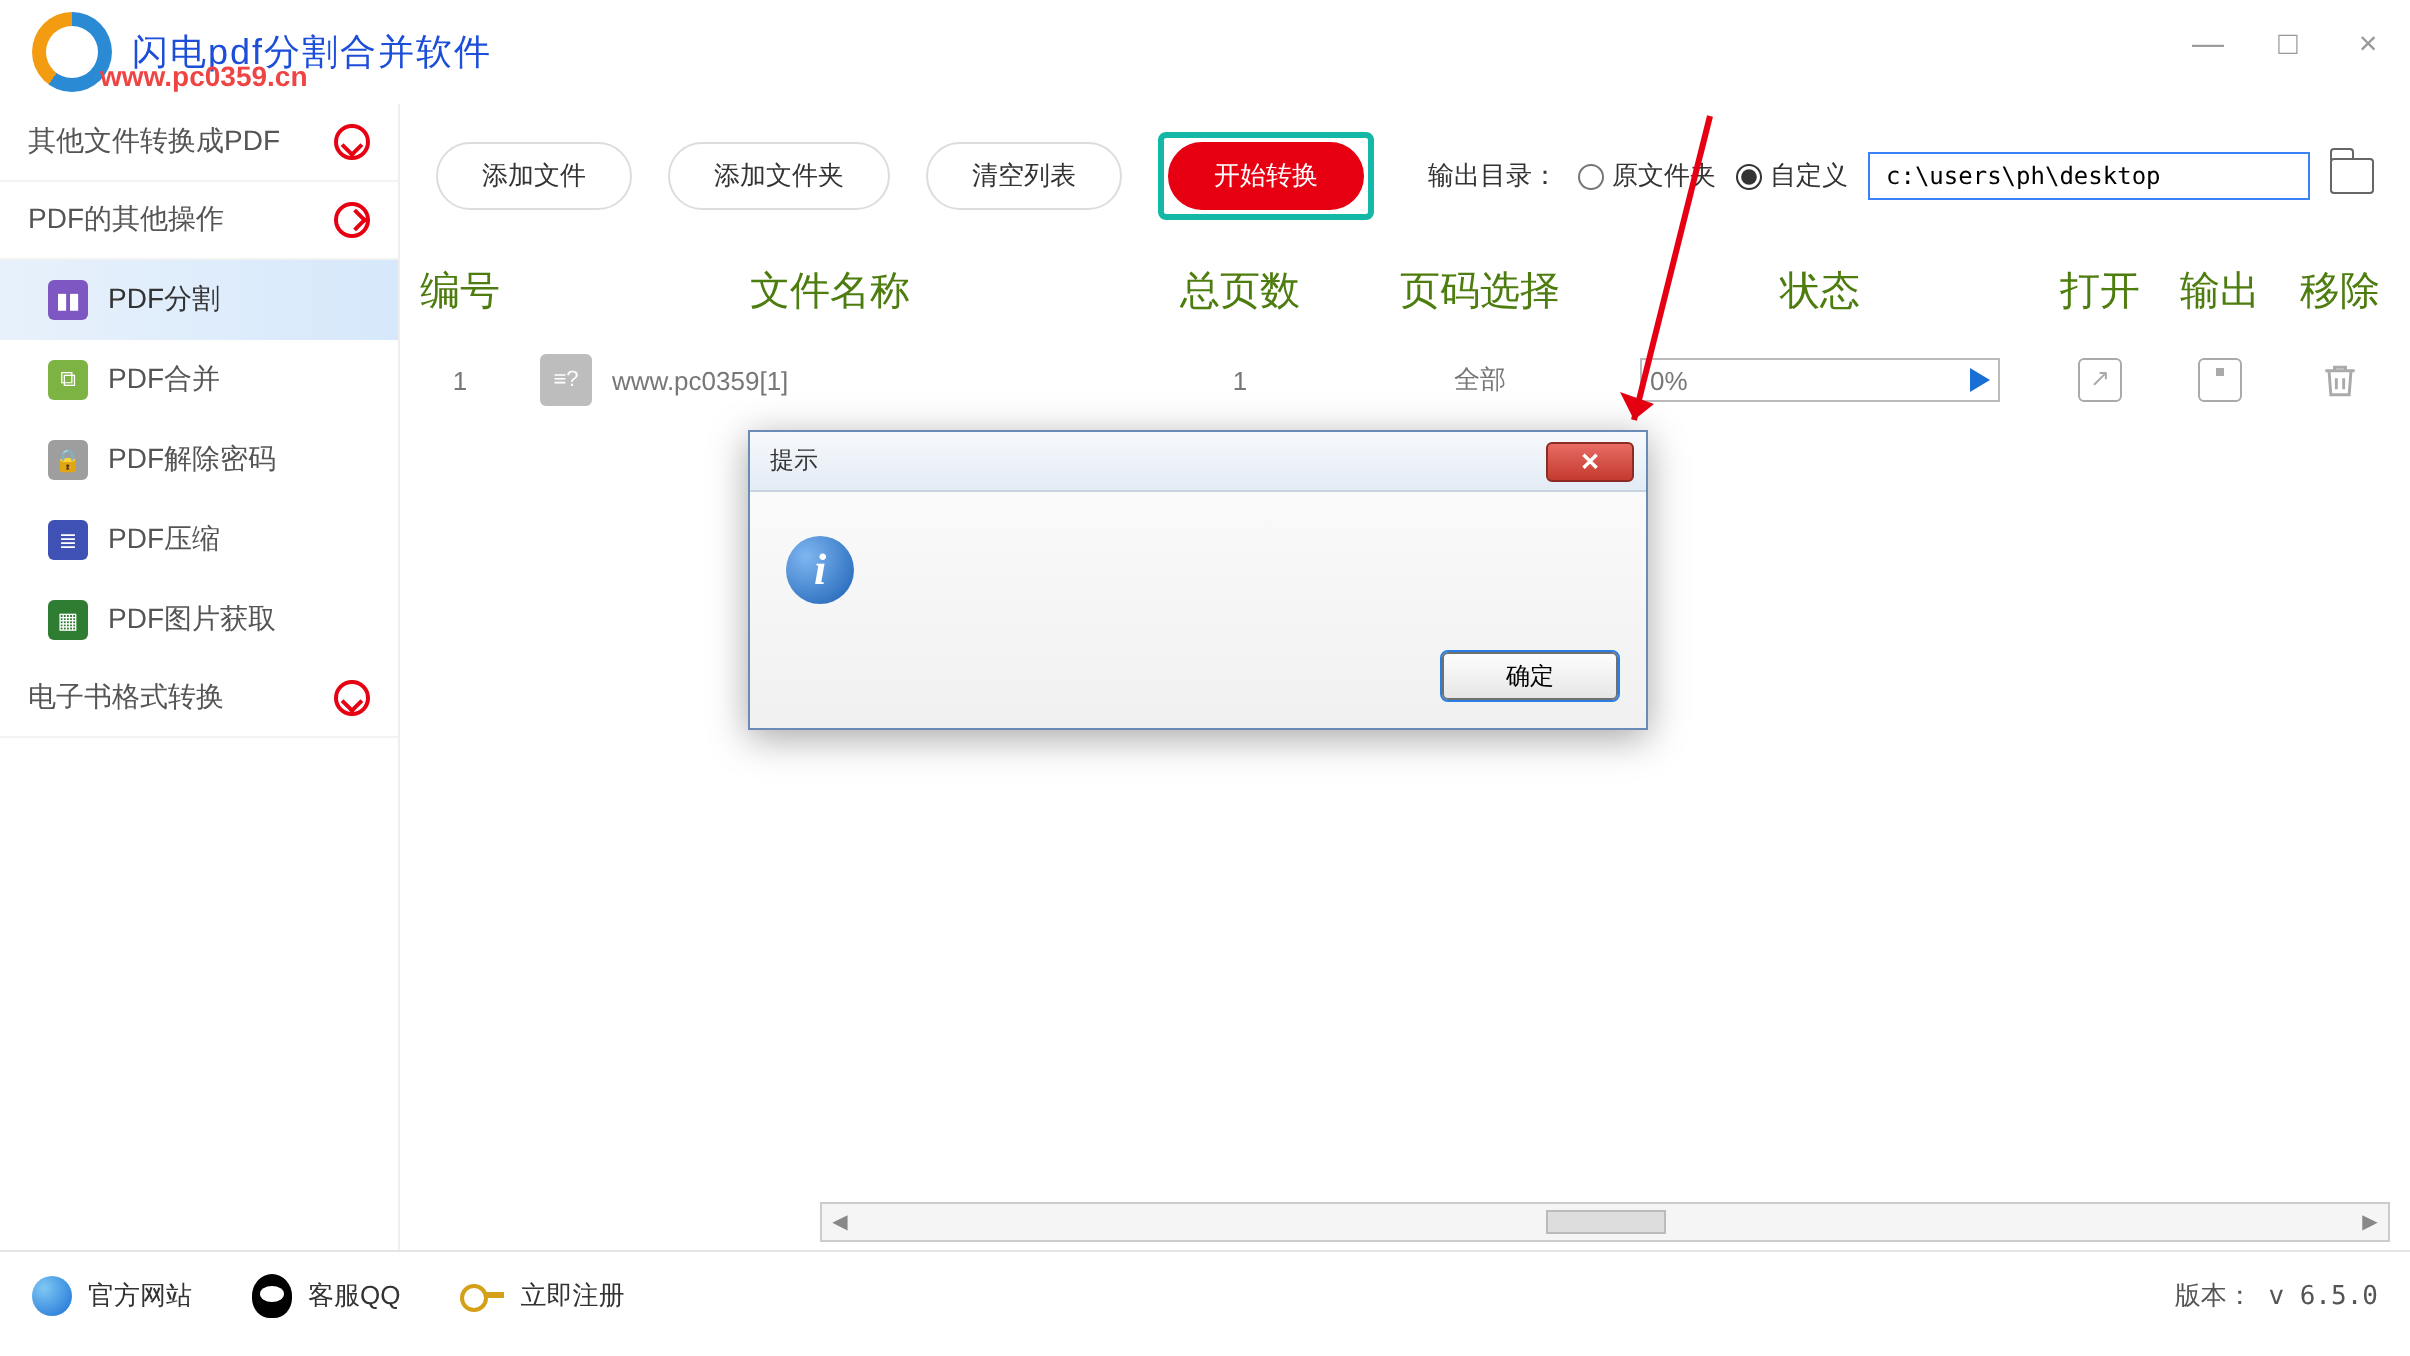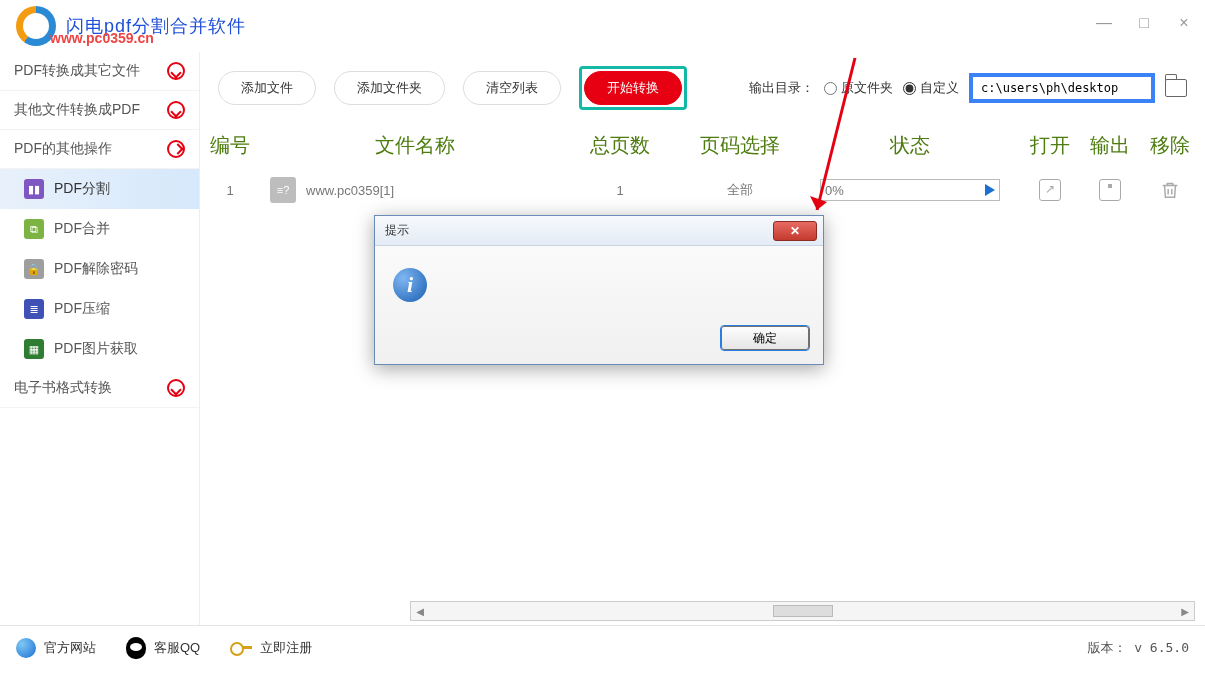--- a/index.html
+++ b/index.html
@@ -27,21 +27,21 @@
   .side-icon { width:20px; height:20px; border-radius:3px; display:flex; align-items:center; justify-content:center; color:#fff; font-size:11px; }
   
   .main { flex:1; background:#fff; display:flex; flex-direction:column; position:relative; }
   .toolbar { display:flex; align-items:center; gap:18px; padding: 14px 18px; }
   .pill-btn { padding: 7px 22px; border:1px solid #ddd; border-radius:18px; background:#fff; cursor:pointer; font-size:13px; color:#333; }
   .pill-btn.primary { background:#e60012; border-color:#e60012; color:#fff; }
   .start-wrap { border:3px solid #14b8a6; padding:2px; border-radius:4px; }
   .out-group { display:flex; align-items:center; gap:10px; margin-left:auto; font-size:13px; }
   .radio { display:flex; align-items:center; gap:4px; }
   .radio input { accent-color:#333; }
-  .out-path { border:4px solid #3b82f6; padding:4px 8px; font-family:monospace; font-size:12px; width:186px; background:#fff; }
+  .out-path { border:1px solid #3b82f6; padding:4px 8px; font-family:monospace; font-size:12px; width:221px; background:#fff; }
   .folder-open { width:22px; height:18px; border:1.5px solid #666; border-radius:2px; position:relative; cursor:pointer; }
   .folder-open::before { content:""; position:absolute; left:-1px; top:-6px; width:10px; height:5px; border:1.5px solid #666; border-bottom:none; border-radius:2px 2px 0 0; }
   
   .tbl-head { display:flex; align-items:center; padding:8px 0; font-size:20px; color:#4d7c0f; }
   .tbl-head > div, .row > div { text-align:center; }
   .c-num{width:60px}.c-name{width:300px; text-align:left; padding-left:10px}.c-pages{width:120px}.c-range{width:120px}.c-status{width:220px}.c-open{width:60px}.c-out{width:60px}.c-del{width:60px}
   .row { display:flex; align-items:center; padding:10px 0; color:#777; }
   .file-chip { display:flex; align-items:center; gap:10px; }
   .file-icon { width:26px; height:26px; background:#bdbdbd; border-radius:3px; color:#fff; display:flex; align-items:center; justify-content:center; font-size:11px; }
   .progress { width:180px; height:22px; border:1px solid #bbb; display:flex; align-items:center; justify-content:space-between; padding:0 4px; background:#fff; margin:0 auto; }
@@ -90,24 +90,20 @@
   <div class="win-controls">
     <div class="win-btn">—</div>
     <div class="win-btn">□</div>
     <div class="win-btn">×</div>
   </div>
 </div>
 
 <div class="body-wrap">
 
   <div class="sidebar">
-    <div class="side-cat">
-      <span>PDF转换成其它文件</span>
-      <span class="exp"></span>
-    </div>
     <div class="side-cat">
       <span>其他文件转换成PDF</span>
       <span class="exp"></span>
     </div>
     <div class="side-cat">
       <span>PDF的其他操作</span>
       <span class="col"></span>
     </div>
     <div class="side-item active">
       <span class="side-icon" style="background:#7e57c2">▮▮</span>

